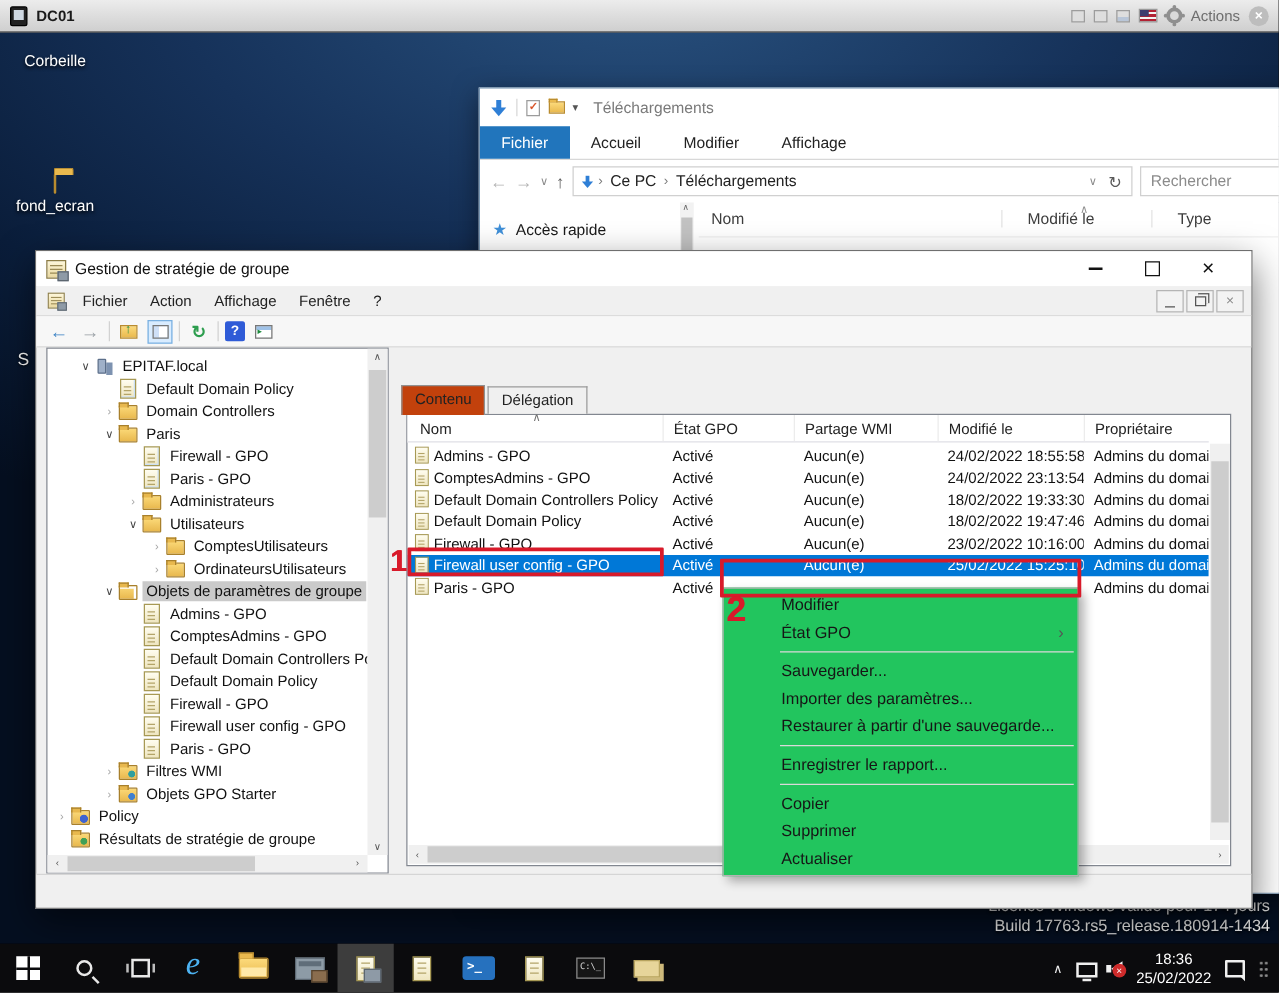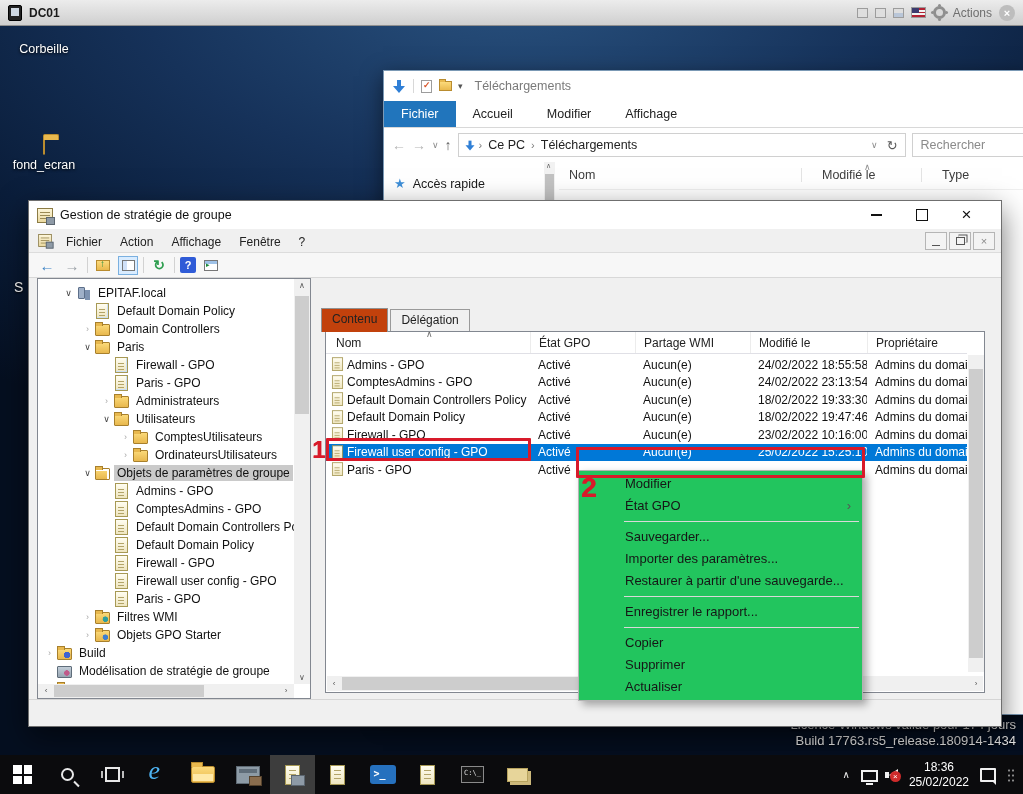--- a/index.html
+++ b/index.html
@@ -439,26 +439,21 @@
               <span class="tlbl">Filtres WMI</span>
             </div>
             <div class="trow" style="padding-left: 42px;">
               <span class="texp tcol">›</span>
               <span class="tic tic-starter"></span>
               <span class="tlbl">Objets GPO Starter</span>
             </div>
             <div class="trow" style="padding-left: 4px;">
               <span class="texp tcol">›</span>
               <span class="tic tic-sites"></span>
-              <span class="tlbl">Build</span>
-            </div>
-            <div class="trow" style="padding-left: 4px;">
-              <span class="texp texpd"></span>
-              <span class="tic tic-model"></span>
-              <span class="tlbl">Modélisation de stratégie de groupe</span>
+              <span class="tlbl">Policy</span>
             </div>
             <div class="trow" style="padding-left: 4px;">
               <span class="texp texpd"></span>
               <span class="tic tic-results"></span>
               <span class="tlbl">Résultats de stratégie de groupe</span>
             </div>
           </div>
         <div class="vsb">
           <span class="sa up">∧</span>
           <span class="thumb"></span>

